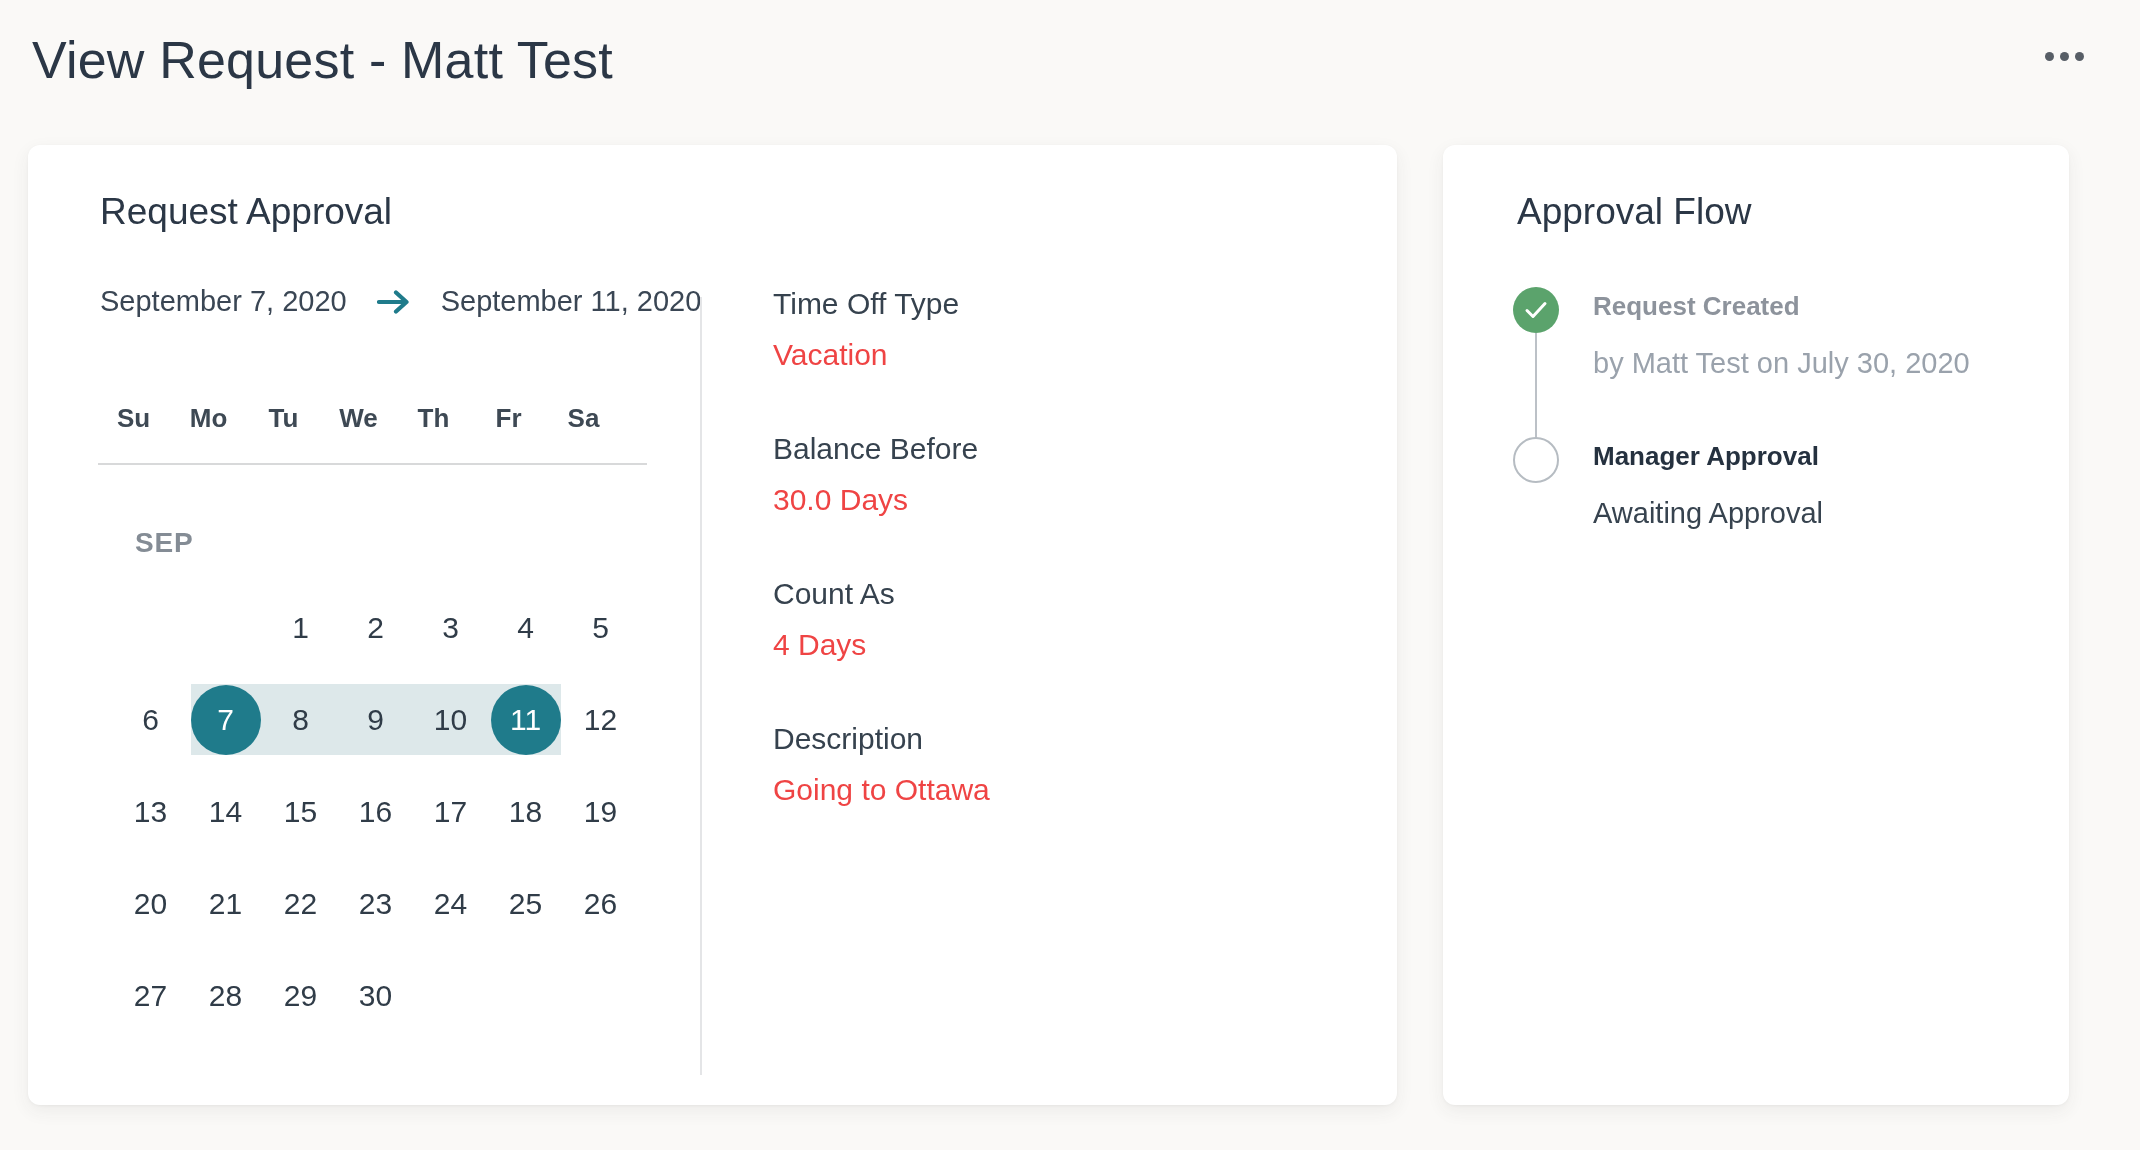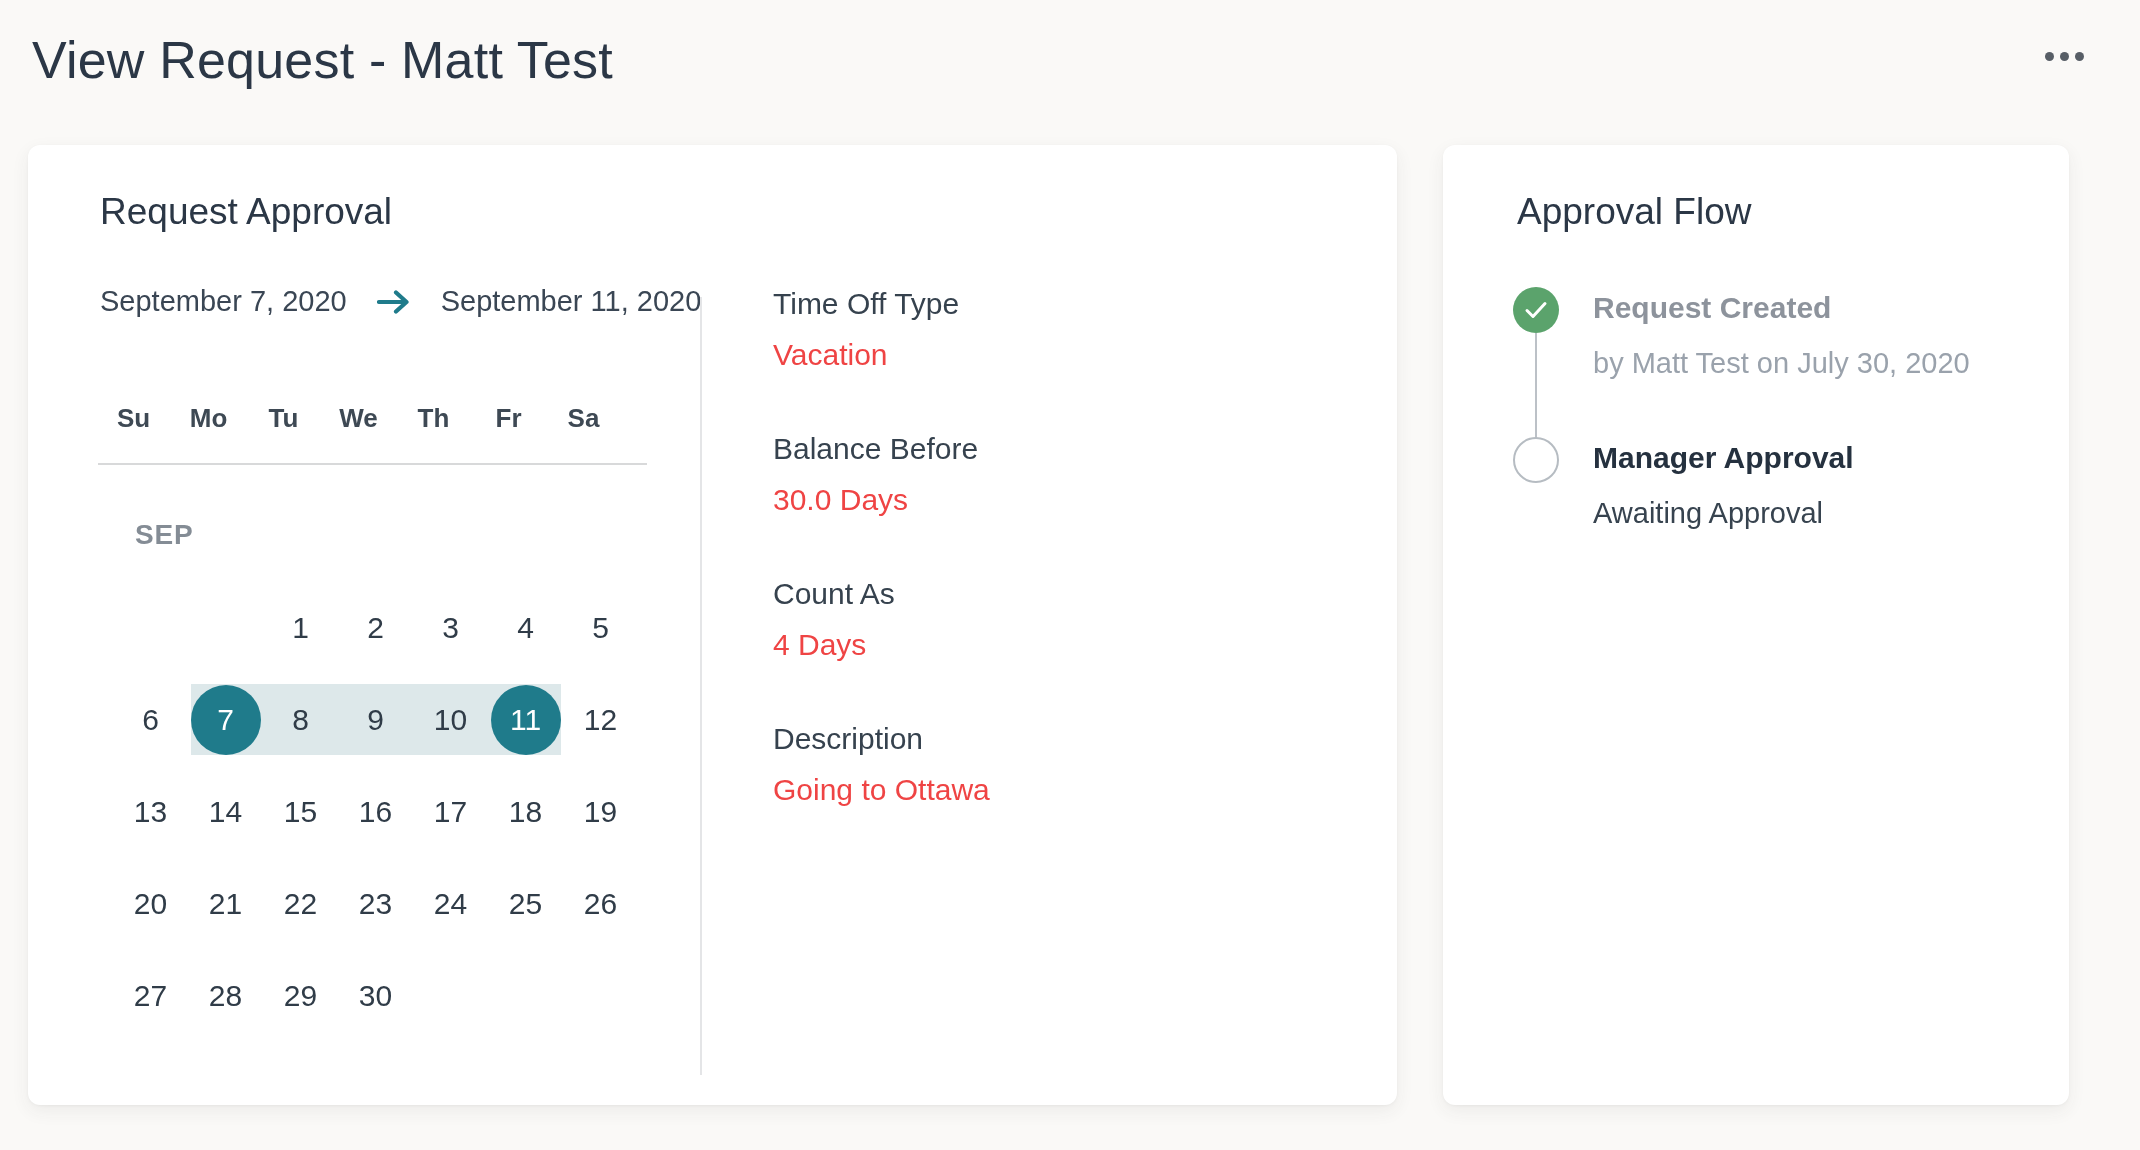--- a/index.html
+++ b/index.html
@@ -74,21 +74,21 @@
     color: #3e4954;
   }
   .cal-hr {
     position: absolute;
     left: 70px; top: 318px;
     width: 549px; height: 2px;
     background: #d8d9da;
   }
   .month-label {
     position: absolute;
-    left: 107px; top: 374px;
+    left: 107px; top: 382px;
     font-size: 28px;
     font-weight: 700;
     letter-spacing: 0.8px;
     color: #848c95;
   }
   .cal-grid {
     position: absolute;
     left: 85px; top: 437px;
     display: grid;
     grid-template-columns: repeat(7, 75px);
@@ -158,21 +158,21 @@
     left: 70px; top: 0;
     width: 46px; height: 46px;
     border-radius: 50%;
     display: flex; align-items: center; justify-content: center;
   }
   .step.completed .circle { background: #5ba36c; }
   .step.pending .circle { background: #ffffff; border: 2px solid #b6bcc2; }
   .step .s-title {
     position: absolute;
     left: 150px; top: 4px;
-    font-size: 30px;
+    font-size: 26px;
     font-weight: 700;
   }
   .step.completed .s-title { color: #8d939c; }
   .step.pending .s-title { color: #25313f; }
   .step .s-subtitle {
     position: absolute;
     left: 150px; top: 60px;
     font-size: 29px;
     font-weight: 400;
   }

